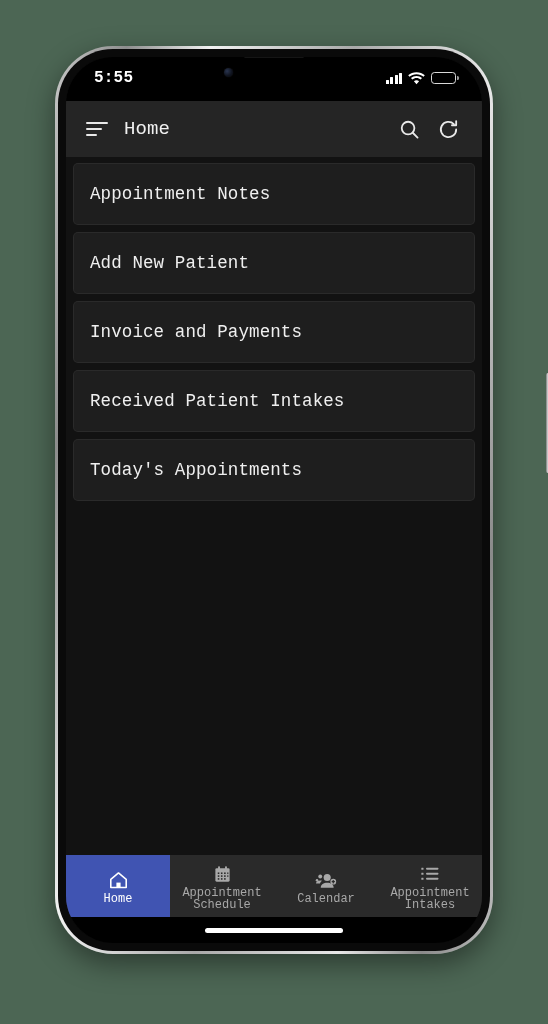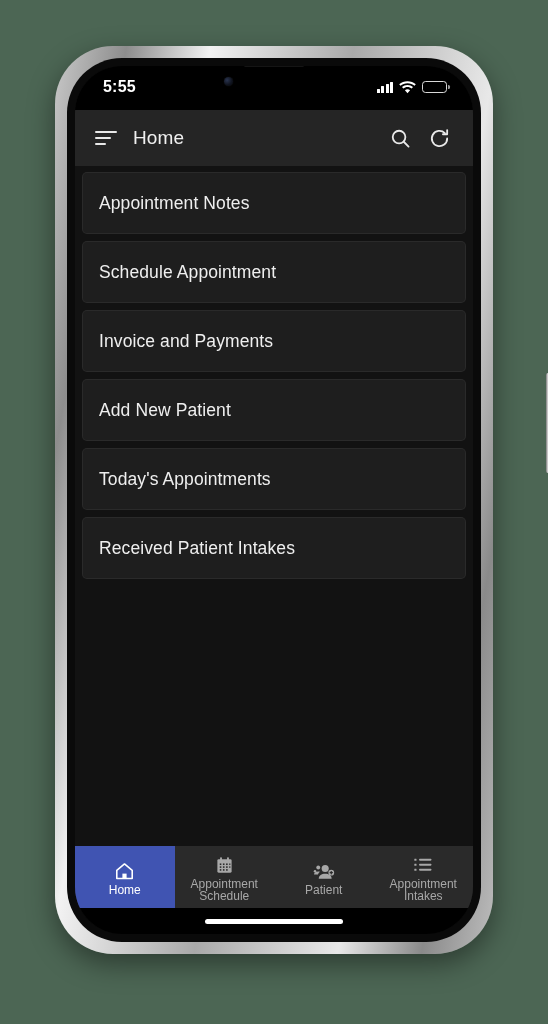--- a/index.html
+++ b/index.html
@@ -13,22 +13,23 @@
     position:relative;
   }
 
   
   #phone-frame{
     position:absolute;
     left:55px; top:46px;
     width:438px; height:908px;
     border-radius:58px;
     background:linear-gradient(100deg,#c9c9c9 0%,#8d8d8d 12%,#f2f2f2 26%,#a9a9a9 50%,#e8e8e8 74%,#8a8a8a 88%,#bdbdbd 100%);
-    padding:12px;
+    padding:3px;
     box-shadow:0 10px 28px rgba(0,0,0,.42);
+    font-family:Liberation Mono, monospace;
   }
   #phone-inner{
     width:100%; height:100%;
     border-radius:55px;
     background:#0a0a0a;
     padding:8px;
   }
   #screen{
     position:relative;
     width:100%; height:100%;
@@ -268,33 +269,30 @@
             <polyline points="20,3.2 20,7.6 15.6,7.6" stroke-linejoin="round"></polyline>
           </svg>
         </div>
       </div>
 
       <div id="menu-list">
         <div class="menu-card">
           <span class="menu-card-label">Appointment Notes</span>
         </div>
         <div class="menu-card">
-          <span class="menu-card-label">Schedule Appointment</span>
+          <span class="menu-card-label">Add New Patient</span>
         </div>
         <div class="menu-card">
           <span class="menu-card-label">Invoice and Payments</span>
         </div>
         <div class="menu-card">
-          <span class="menu-card-label">Add New Patient</span>
+          <span class="menu-card-label">Received Patient Intakes</span>
         </div>
         <div class="menu-card">
           <span class="menu-card-label">Today's Appointments</span>
-        </div>
-        <div class="menu-card">
-          <span class="menu-card-label">Received Patient Intakes</span>
         </div>
       </div>
 
       <div id="bottom-nav">
 
         <div class="nav-tab active">
           <span class="nav-icon">
             <svg width="21" height="21" viewBox="0 0 24 24" fill="none" stroke="#fff" stroke-width="1.8" stroke-linejoin="round">
               <path d="M3.2 10.6 12 3.4l8.8 7.2V20H3.2z"></path>
               <rect x="9.6" y="14.4" width="4.8" height="5.6" fill="#fff" stroke="none"></rect>
@@ -336,21 +334,21 @@
               <circle cx="14.4" cy="6.4" r="4.2"></circle>
               <path d="M6.8 18.6c0-3.6 3.4-5.8 7.6-5.8s7.6 2.2 7.6 5.8z"></path>
               <circle cx="6.2" cy="5.2" r="2.3"></circle>
               <path d="M1.2 13.6c0-2.2 2.2-3.6 5-3.6 .7 0 1.4.1 2 .3-1.2 1-2 2.2-2.3 3.3z"></path>
               <circle cx="2.4" cy="9.8" r="1.5"></circle>
               <circle cx="21.6" cy="11.4" r="3.4"></circle>
               <rect x="20.9" y="9.4" width="1.4" height="4" rx=".5" fill="#2a2a2a"></rect>
               <rect x="19.6" y="10.7" width="4" height="1.4" rx=".5" fill="#2a2a2a"></rect>
             </svg>
           </span>
-          <span class="nav-label">Patient</span>
+          <span class="nav-label">Calendar</span>
         </div>
 
         <div class="nav-tab">
           <span class="nav-icon">
             <svg width="20" height="18" viewBox="0 0 24 20" fill="#a8a8a8">
               <rect x="1.6" y="2.4" width="2.6" height="2.6" rx=".5"></rect>
               <rect x="7.2" y="2.6" width="15" height="2.2" rx="1"></rect>
               <rect x="1.6" y="8.4" width="2.6" height="2.6" rx=".5"></rect>
               <rect x="7.2" y="8.6" width="15" height="2.2" rx="1"></rect>
               <rect x="1.6" y="14.4" width="2.6" height="2.6" rx=".5"></rect>

